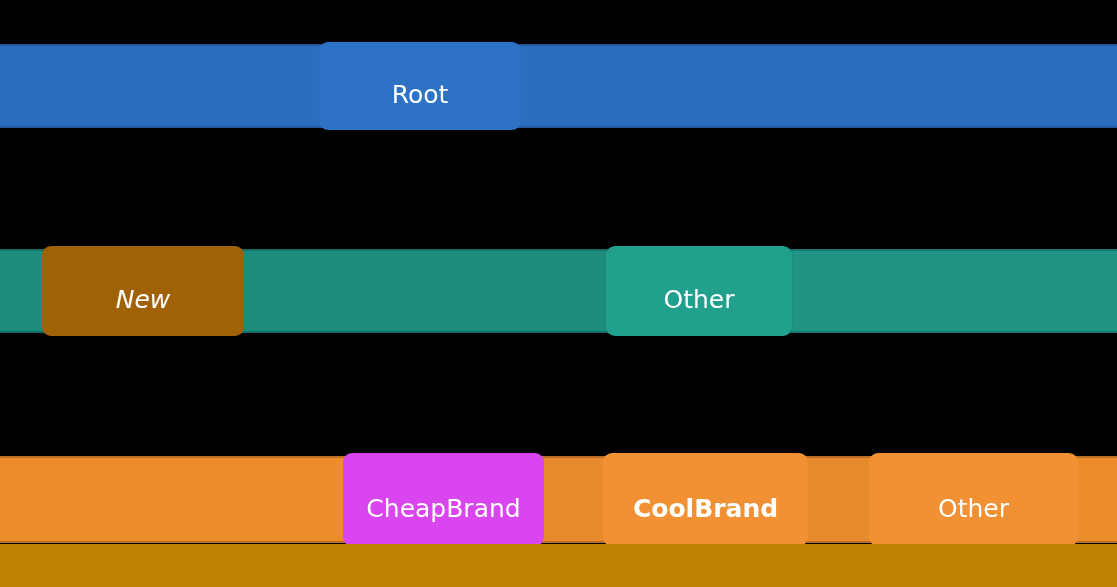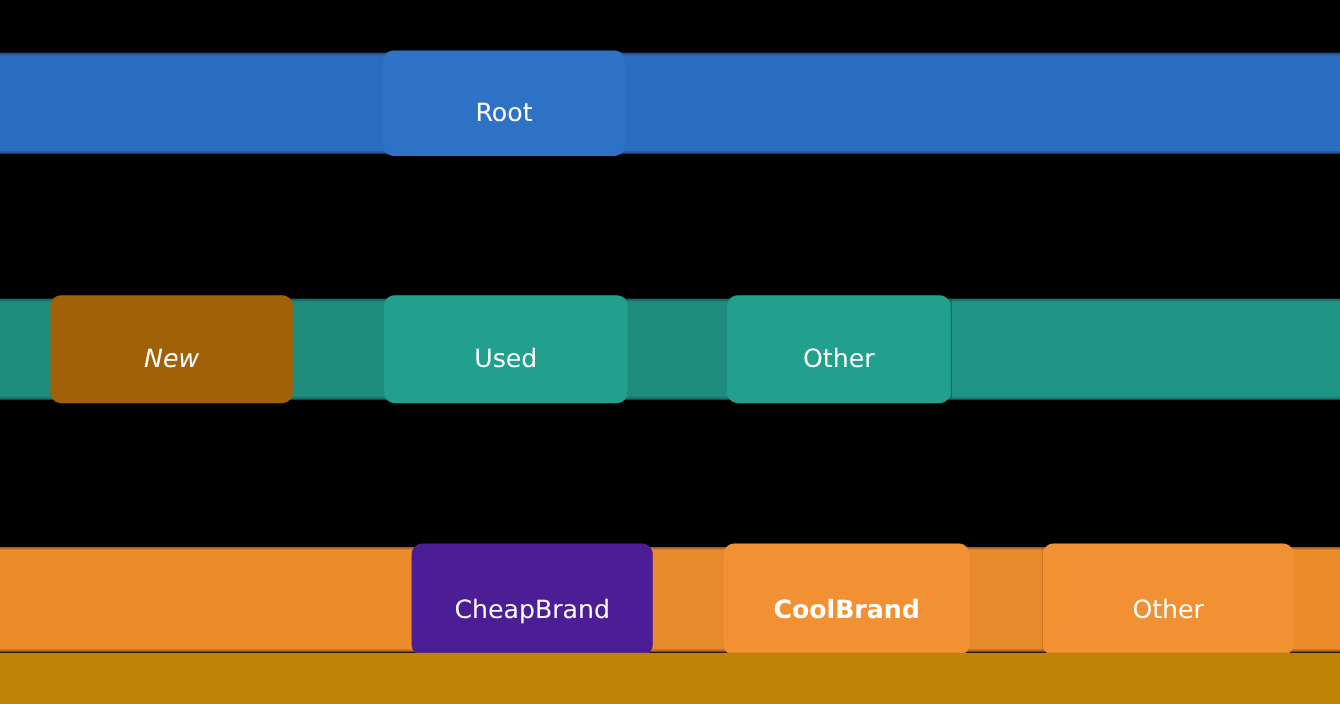--- a/index.html
+++ b/index.html
@@ -21,21 +21,21 @@
   }
   .node-box {
     position: absolute;
     border-radius: 9px;
     display: flex;
     align-items: center;
     justify-content: center;
   }
   .node-label {
     color: #ffffff;
-    font-size: 21px;
+    font-size: 25px;
     line-height: 1;
     white-space: nowrap;
     margin-top: 17px;
   }
   .footer-strip {
     position: absolute;
   }
 </style>
 </head>
 <body>
@@ -43,30 +43,27 @@
 <div id="canvas" style="width: 1117px; height: 587px; background: rgb(0, 0, 0);">
     <div class="bar-seg" style="left: 0px; top: 44px; width: 1117px; height: 84px; background: rgb(43, 109, 191);"></div>
     <div class="node-box" style="left: 319px; top: 42px; width: 202px; height: 88px; background: rgb(46, 114, 197);">
       <span class="node-label" style="color: rgb(255, 255, 255);">Root</span>
     </div>
     <div class="bar-seg" style="left: 0px; top: 249px; width: 793px; height: 84px; background: rgb(29, 140, 125);"></div>
     <div class="bar-seg" style="left: 793px; top: 249px; width: 324px; height: 84px; background: rgb(31, 148, 132);"></div>
     <div class="node-box" style="left: 42px; top: 246px; width: 202px; height: 90px; background: #a16207; font-style: italic;">
       <span class="node-label" style="color: rgb(255, 255, 255);">New</span>
     </div>
-    <div class="node-box" style="left: 320px; top: 246px; width: 203px; height: 90px; background: rgb(33, 160, 142);">
-      <span class="node-label" style="color: rgb(255, 255, 255);">Used</span>
-    </div>
     <div class="node-box" style="left: 606px; top: 246px; width: 186px; height: 90px; background: rgb(33, 160, 142);">
       <span class="node-label" style="color: rgb(255, 255, 255);">Other</span>
     </div>
     <div class="bar-seg" style="left: 0px; top: 456px; width: 545px; height: 87px; background: rgb(236, 140, 43);"></div>
     <div class="bar-seg" style="left: 545px; top: 456px; width: 324px; height: 87px; background: rgb(231, 138, 44);"></div>
     <div class="bar-seg" style="left: 869px; top: 456px; width: 248px; height: 87px; background: rgb(236, 140, 43);"></div>
-    <div class="node-box" style="left: 343px; top: 453px; width: 201px; height: 93px; background: #4c1d95;">
+    <div class="node-box" style="left: 343px; top: 453px; width: 201px; height: 93px; background: #d946ef;">
       <span class="node-label" style="color: rgb(255, 255, 255);">CheapBrand</span>
     </div>
     <div class="node-box" style="left: 603px; top: 453px; width: 205px; height: 93px; background: rgb(241, 145, 51);">
       <span class="node-label" style="color: rgb(255, 255, 255); font-weight: bold;">CoolBrand</span>
     </div>
     <div class="node-box" style="left: 869px; top: 453px; width: 209px; height: 93px; background: rgb(241, 145, 51);">
       <span class="node-label" style="color: rgb(255, 255, 255);">Other</span>
     </div>
     <div class="footer-strip" style="left: 0px; top: 544px; width: 1117px; height: 43px; background: rgb(192, 131, 6);"></div>
   </div>

